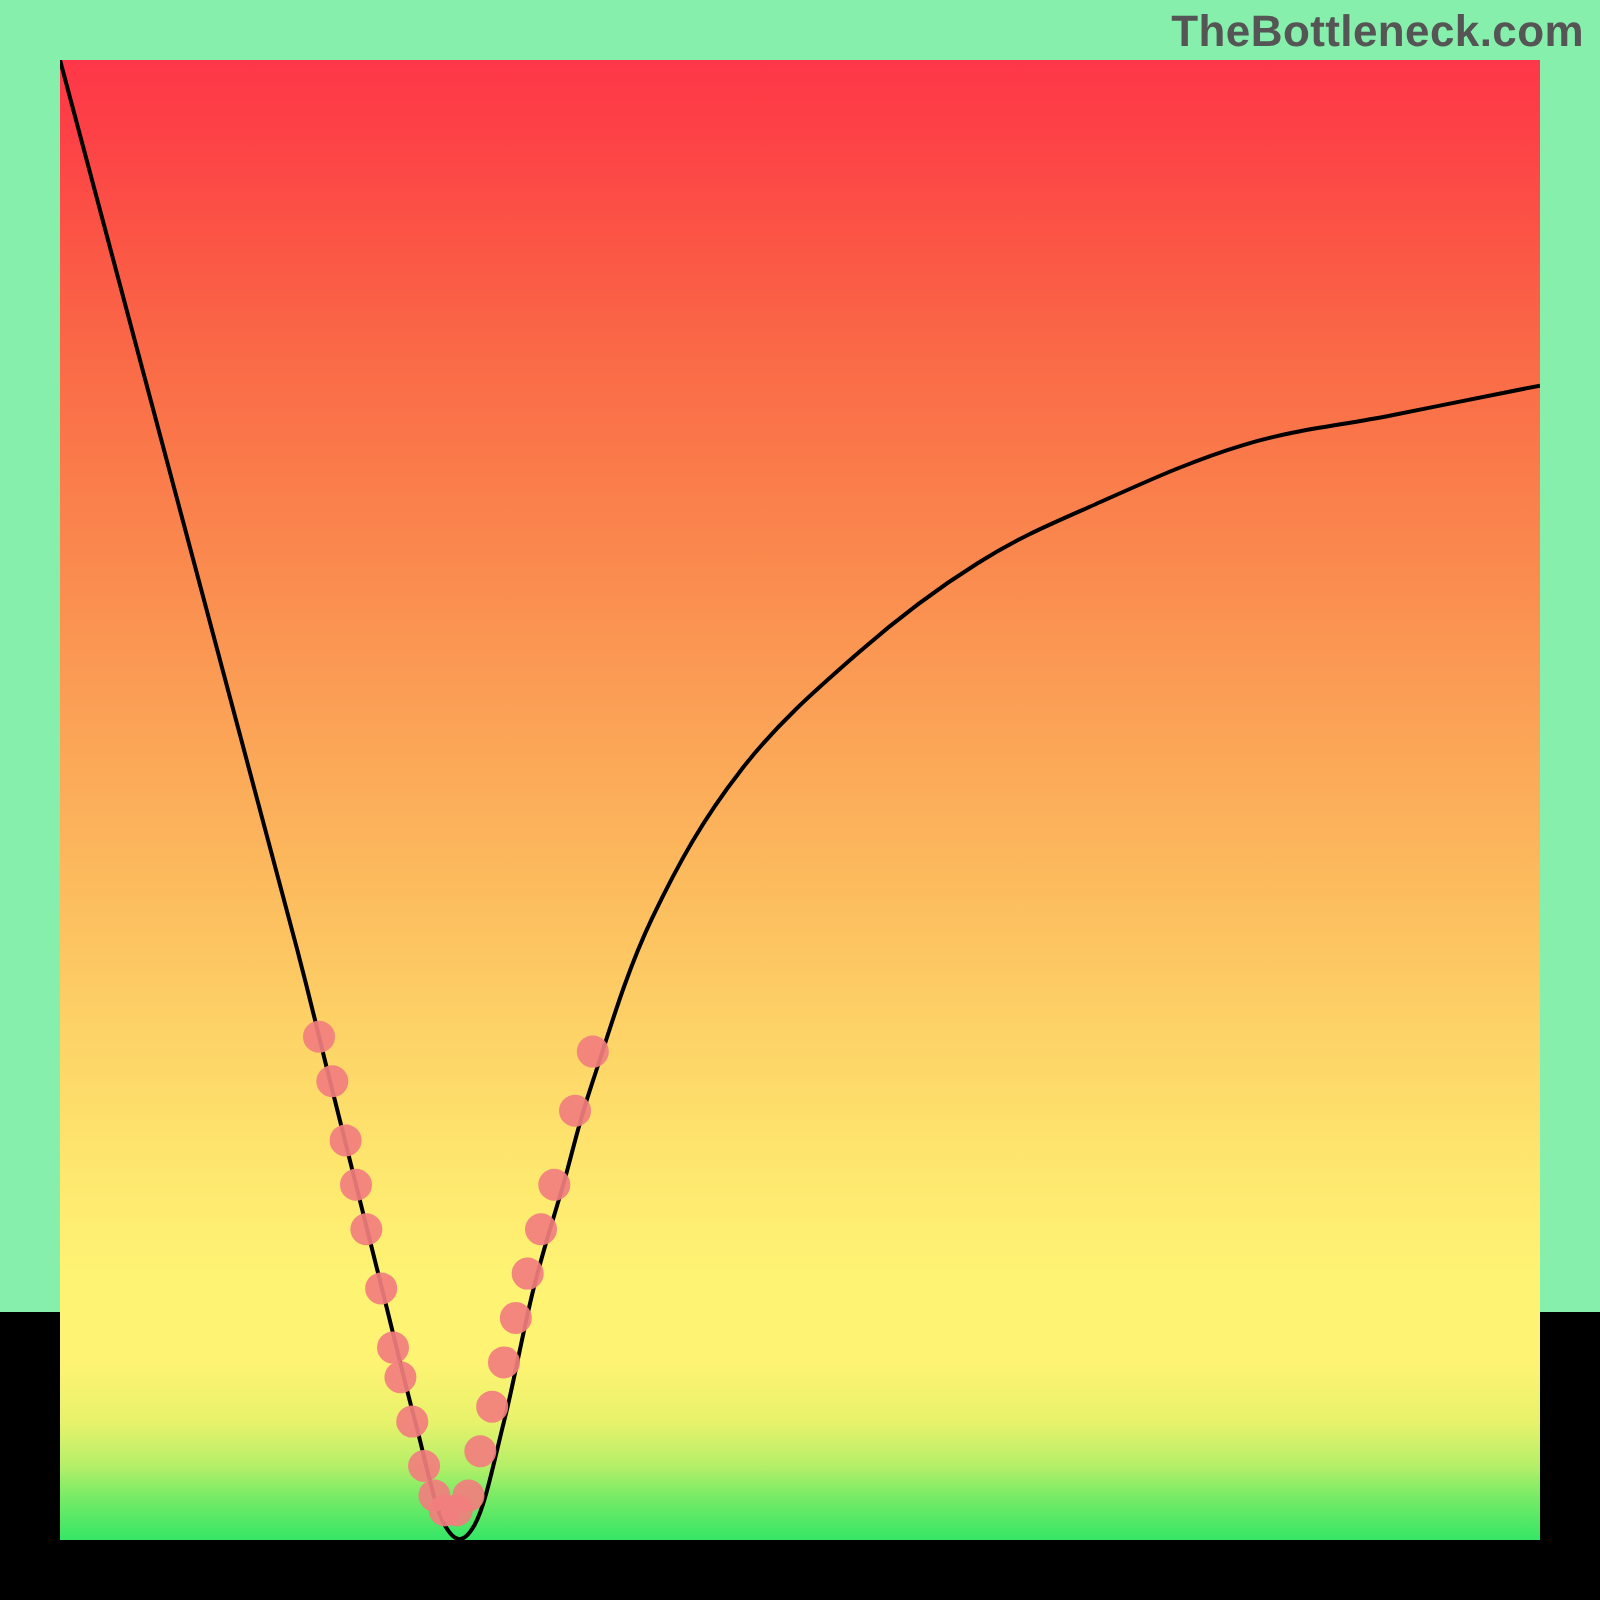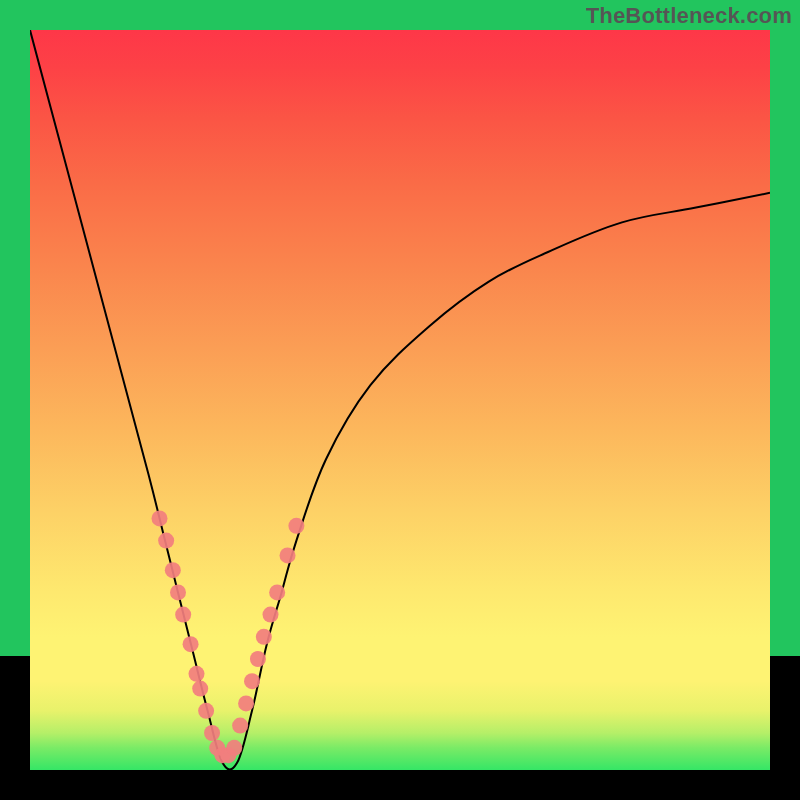--- a/index.html
+++ b/index.html
@@ -7,21 +7,21 @@
     padding: 0;
     width: 800px;
     height: 800px;
     background: #000;
     overflow: hidden;
   }
   .frame {
     position: relative;
     width: 800px;
     height: 656px;
-    background: #22c55e;
+    background: #86efac;
   }
   .plot-area {
     position: absolute;
     left: 30px;
     top: 30px;
     width: 740px;
     height: 740px;
     background: linear-gradient(to top,
       #35e666 0%,
       #7aeb66 3%,

